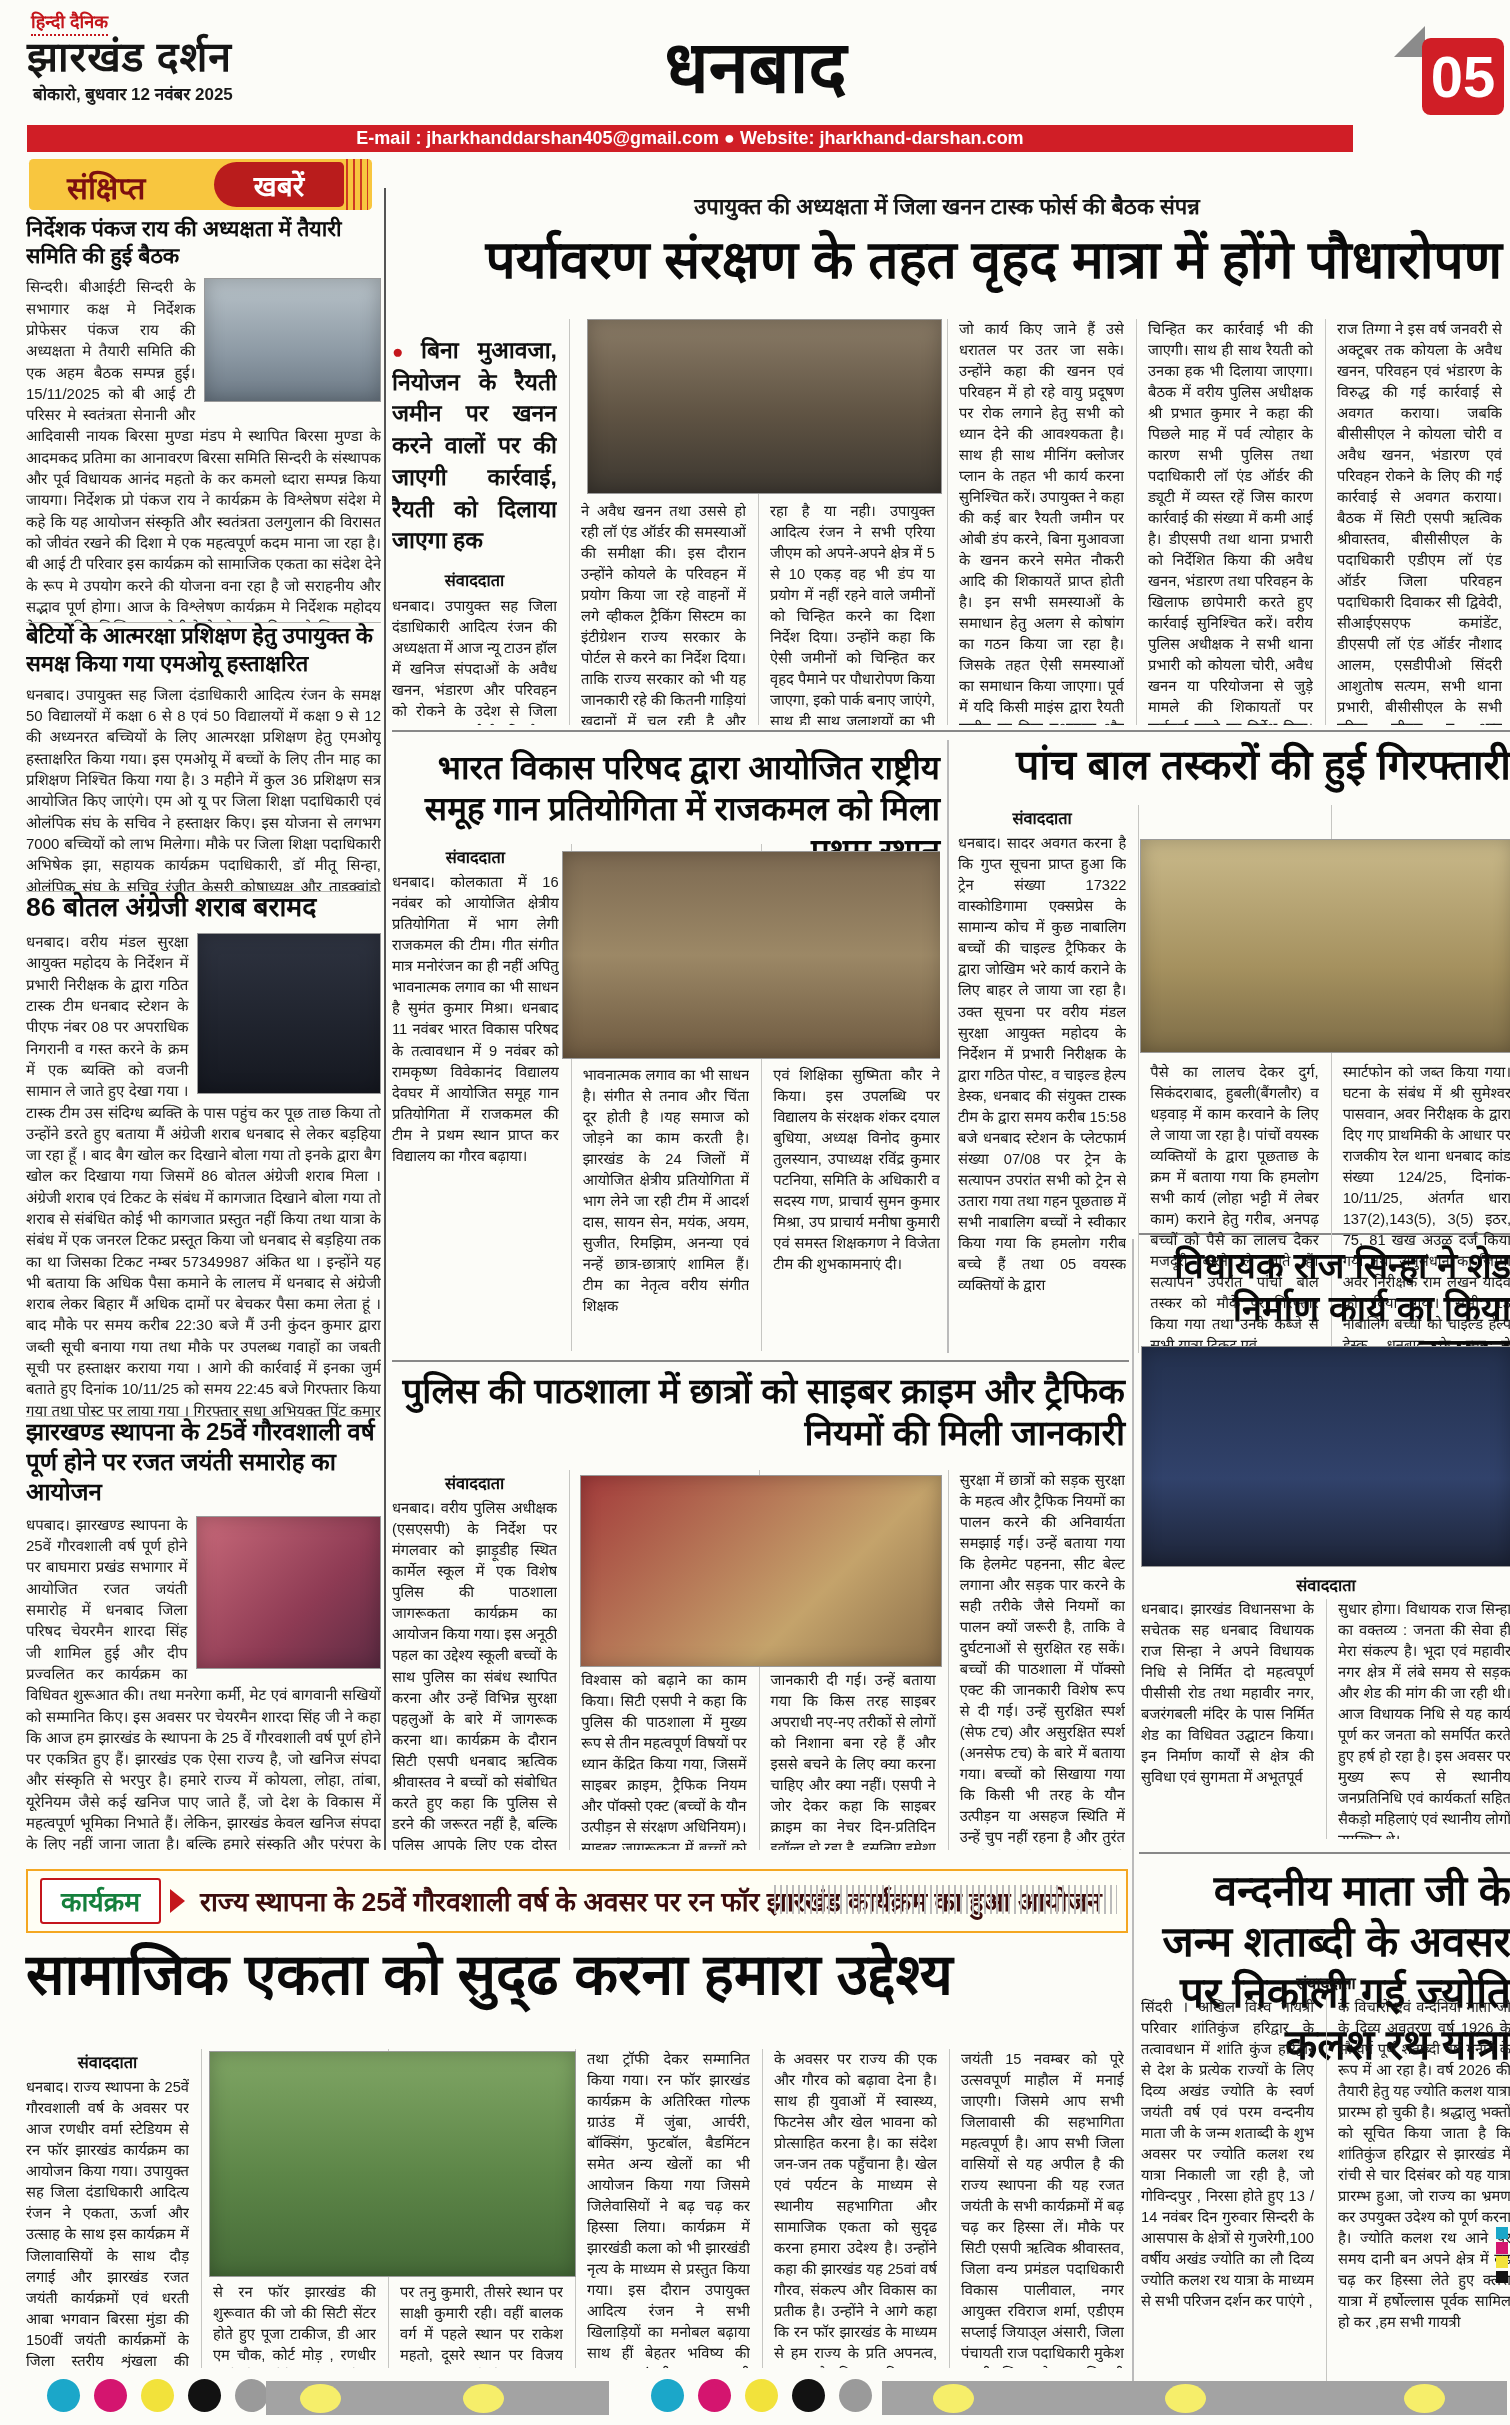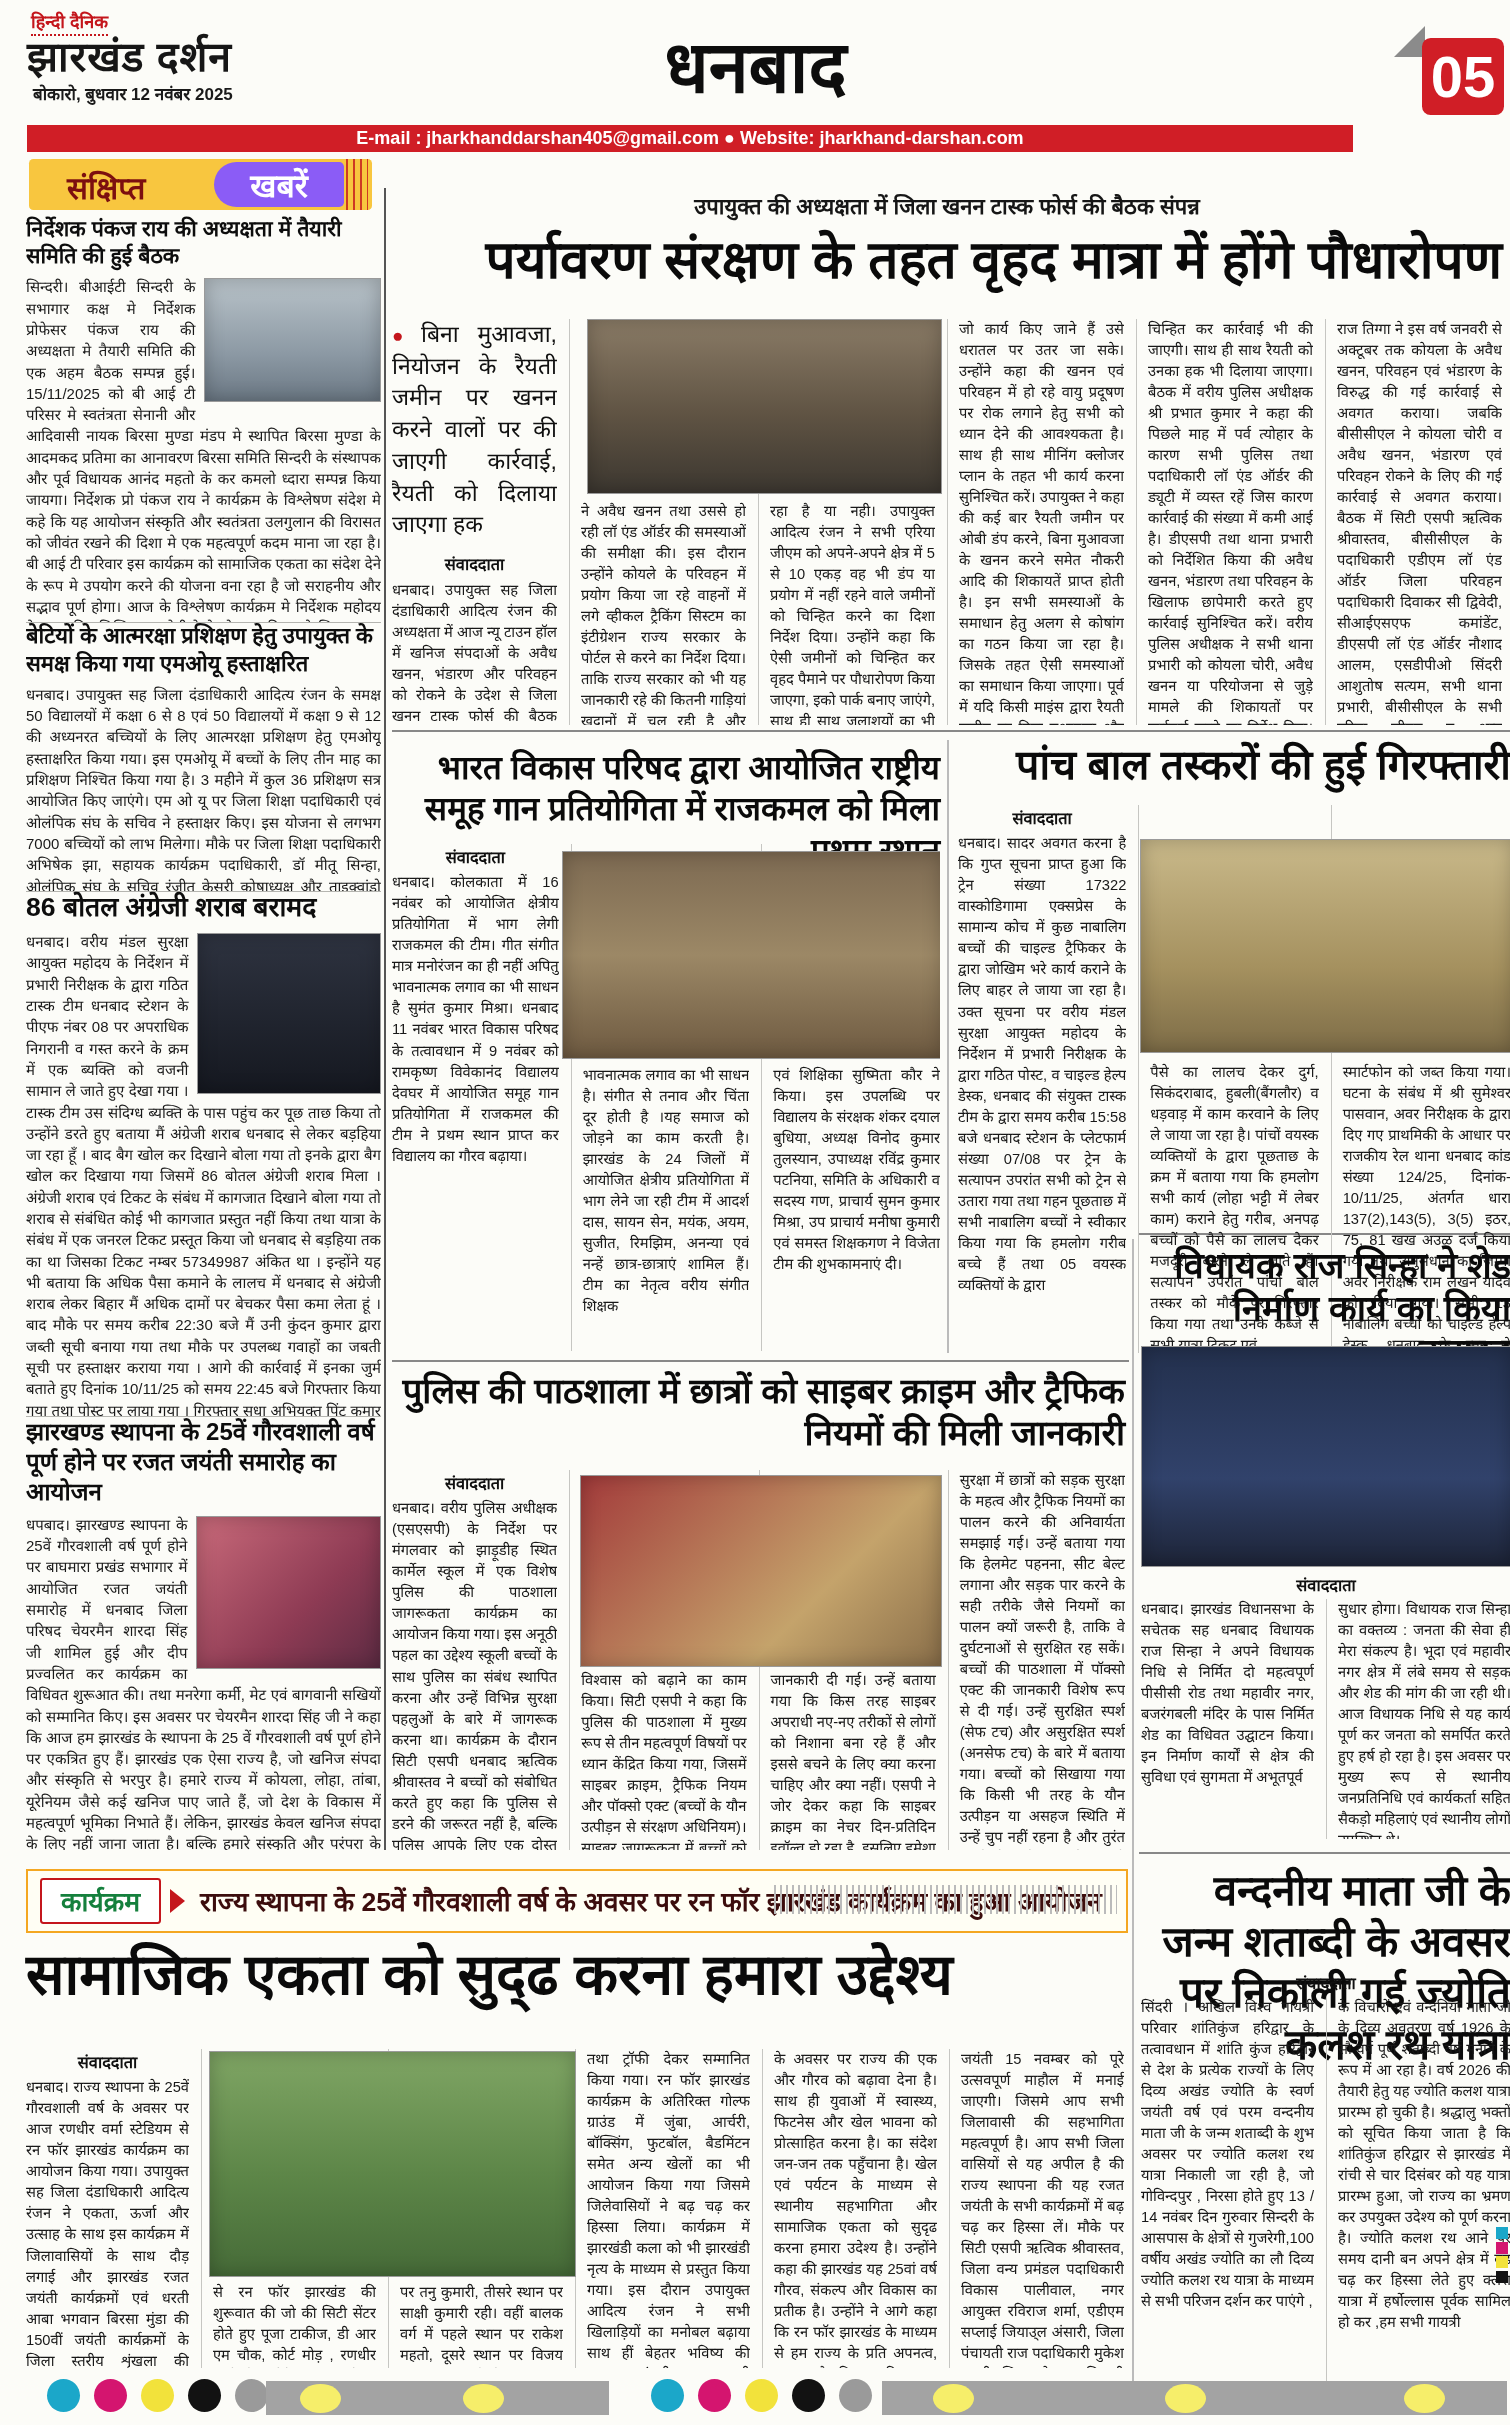--- a/index.html
+++ b/index.html
@@ -16,39 +16,39 @@
   .page-num{position:absolute;right:6.9px;top:38px;width:82px;height:77px;background:#d01e26;border-radius:8.6px;
             color:#fff;font-size:58px;font-weight:bold;display:flex;align-items:center;justify-content:center;}
   .contact-bar{position:absolute;left:27px;top:125px;width:1326px;height:27px;background:#d01e26;
                color:#fff;font-size:18px;font-weight:bold;display:flex;align-items:center;justify-content:center;}
   
   .vrule{position:absolute;width:1.7px;background:#555;}
   .hrule{position:absolute;height:1.7px;background:#888;}
   
   .briefs-head{position:absolute;left:29px;top:159px;width:343px;height:51px;background:#f8c63f;border-radius:4.3px;}
   .briefs-head .lbl1{position:absolute;left:38px;top:6.9px;font-size:31px;font-weight:bold;color:#7c0f0f;}
-  .briefs-head .pill{position:absolute;left:185px;top:3.4px;width:130px;height:45px;background:#8b5cf6;
-                     border-radius:24px 5.1px 5.1px 24px;color:#fff;font-size:32px;font-weight:bold;
+  .briefs-head .pill{position:absolute;left:185px;top:3.4px;width:130px;height:45px;background:#b91c1c;
+                     border-radius:24px 5.1px 5.1px 24px;color:#fff;font-size:28px;font-weight:bold;
                      display:flex;align-items:center;justify-content:center;}
   .briefs-head .dots{position:absolute;right:0;top:0;width:26px;height:51px;
                      background:repeating-linear-gradient(90deg,#c4161c 0 1.7px,transparent 1.7px 6.9px);opacity:.8;}
   .brief{position:absolute;left:26px;width:355px;overflow:hidden;border-bottom:0.9px solid #b5b5b0;padding-bottom:3.4px;}
   .brief h3{margin:0 0 6.9px 0;font-size:21.4px;line-height:1.25;font-weight:bold;color:#0d0d0d;}
   .brief .body{font-size:15px;line-height:1.42;text-align:justify;color:#191919;}
   .ph{border:0.9px solid #9a9a9a;box-shadow:inset 0 0 19px rgba(0,0,0,.25);}
   .brief .ph{float:right;margin:1.7px 0 5.1px 8.6px;}
   
   .kicker{position:absolute;text-align:center;font-weight:bold;color:#161616;}
   .headline{position:absolute;text-align:right;font-weight:bold;color:#0a0a0a;}
   .block{position:absolute;overflow:hidden;}
   .cols{display:flex;gap:12px;}
   .col{flex:1;font-size:14.7px;line-height:1.43;text-align:justify;color:#181818;overflow:hidden;}
   .col + .col{border-left:0.9px solid #c6c6c2;padding-left:11px;}
   .byline{text-align:center;font-weight:bold;font-size:16.3px;margin:1.7px 0 3.4px 0;color:#101010;}
-  .subhead{font-size:23px;line-height:1.38;font-weight:normal;color:#101010;}
+  .subhead{font-size:23px;line-height:1.38;font-weight:bold;color:#101010;margin-top:16px;}
   .bullet{color:#c4161c;font-size:19px;margin-right:5.1px;}
   .abs-ph{position:absolute;}
   
   .run-bar{position:absolute;border:2.6px solid #f4a722;background:#fffef4;display:flex;align-items:center;}
   .run-lbl{border:2.6px solid #c4161c;background:#fff;color:#15803d;font-size:26.6px;font-weight:bold;
            padding:3.4px 19px;margin-left:12px;border-radius:3.4px;display:flex;align-items:center;}
   .chev{width:0;height:0;border-top:12px solid transparent;border-bottom:12px solid transparent;
         border-left:15.4px solid #c4161c;margin-left:8.6px;}
   .run-kick{font-size:26.6px;font-weight:bold;color:#3c0d0d;margin-left:15.4px;}
   .run-hatch{position:absolute;right:8.6px;top:13.7px;width:343px;height:29px;

